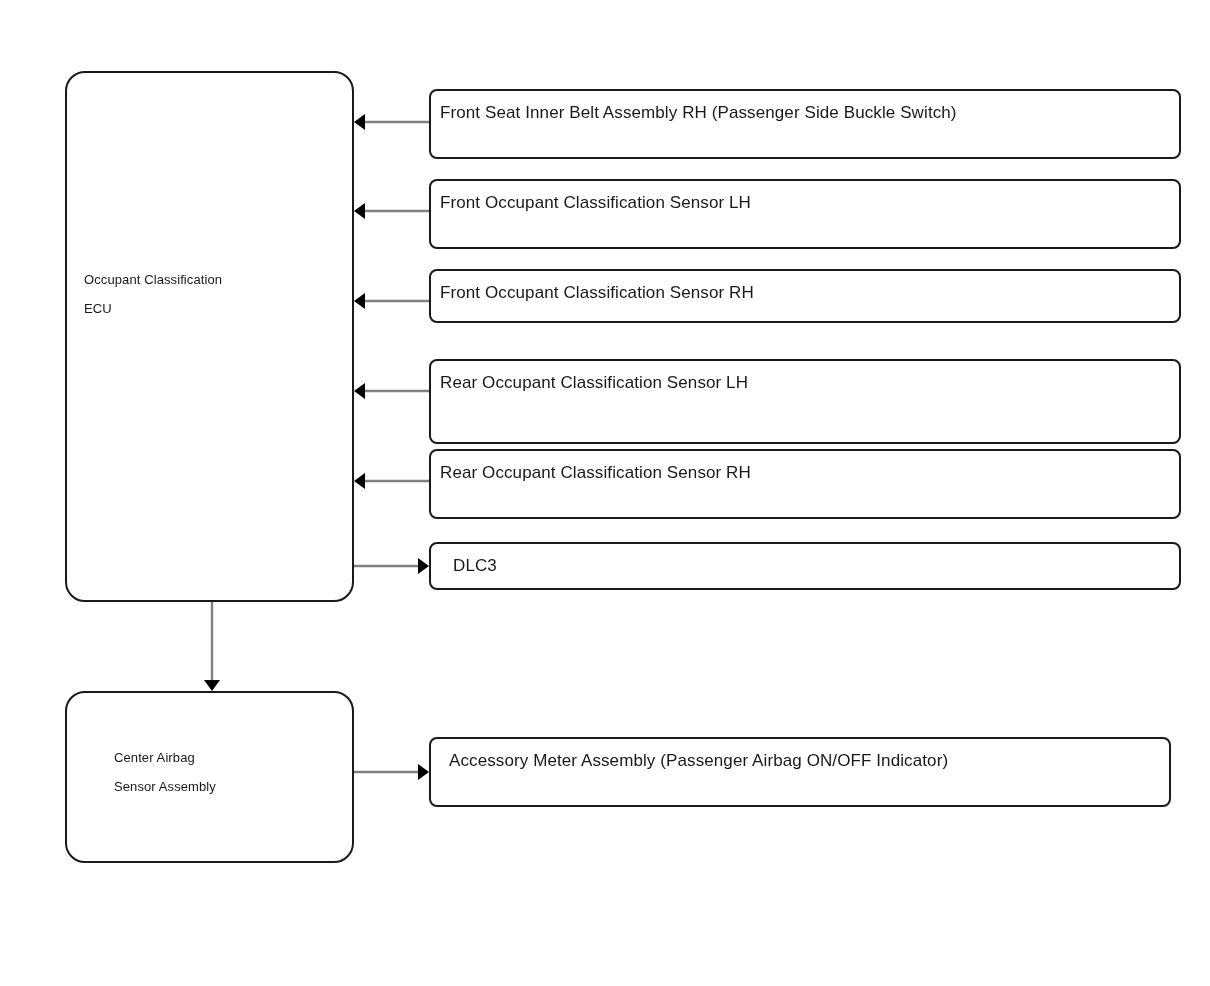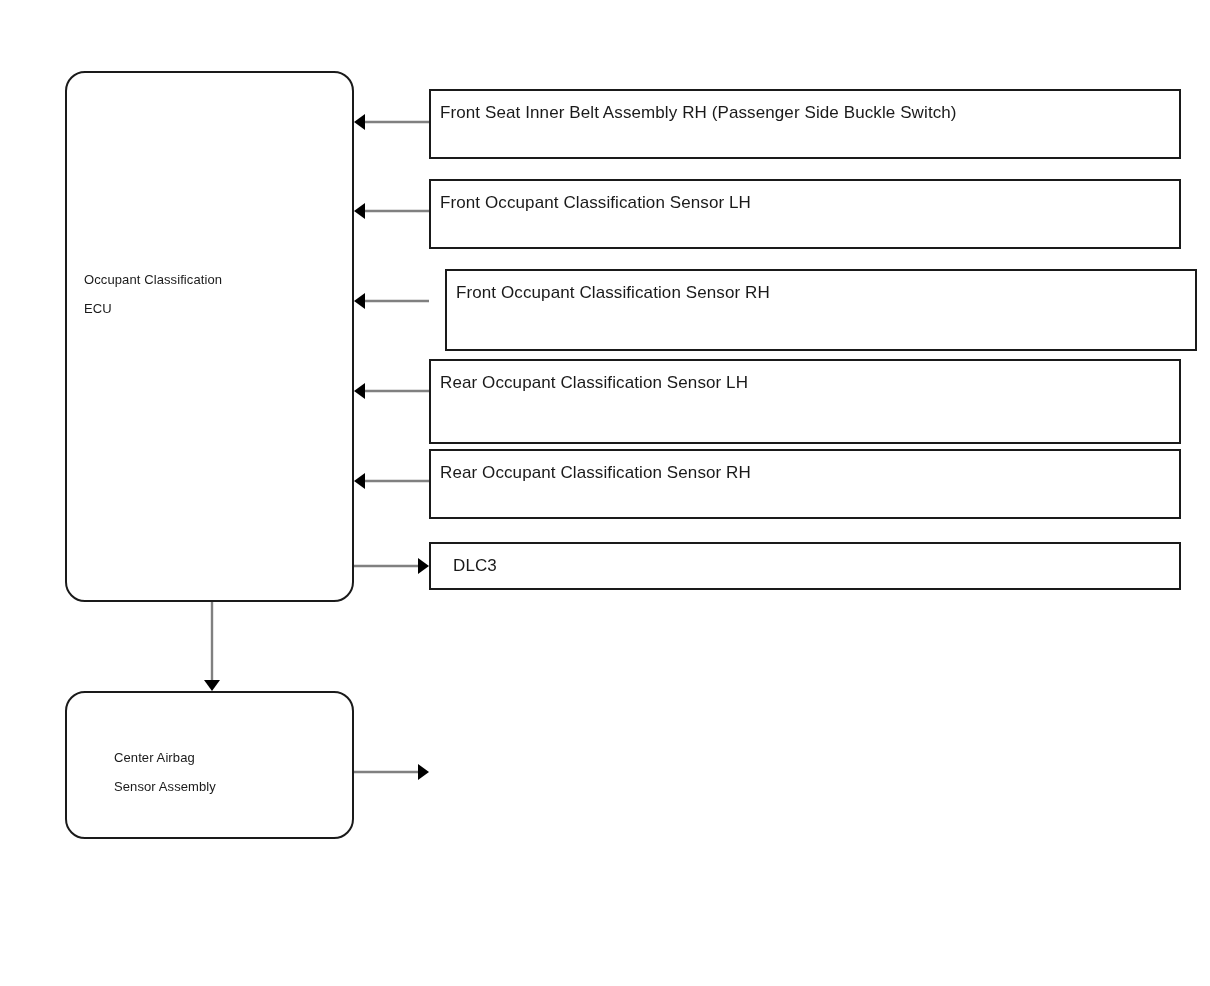--- a/index.html
+++ b/index.html
@@ -35,21 +35,21 @@
     color: #1a1a1a;
     white-space: pre-line;
     letter-spacing: 0.1px;
   }
   
   .node-rect {
     position: absolute;
     box-sizing: border-box;
     background: #ffffff;
     border: 2.5px solid #1a1a1a;
-    border-radius: 0;
+    border-radius: 8px;
   }
   .node-rect .node-label {
     position: absolute;
     top: 10px;
     font-size: 17px;
     line-height: 24px;
     color: #1a1a1a;
     white-space: nowrap;
     letter-spacing: 0.1px;
   }
@@ -72,46 +72,49 @@
 </head>
 <body>
 
 <div id="canvas">
 
   <div class="node-rounded" id="ecu-node" style="left: 65px; top: 71px; width: 289px; height: 531px;">
     <div class="node-label" id="ecu-label" style="top: 192px;">Occupant Classification
 ECU</div>
   </div>
 
-  <div class="node-rounded" id="cas-node" style="left: 65px; top: 691px; width: 289px; height: 148px;">
+  <div class="node-rounded" id="cas-node" style="left: 65px; top: 691px; width: 289px; height: 172px;">
     <div class="node-label" id="cas-label" style="left: 47px; top: 50px;">Center Airbag
 Sensor Assembly</div>
   </div>
 
   <div id="peripherals-layer">
       <div class="node-rect" style="left: 429px; top: 89px; width: 752px; height: 70px;">
         <div class="node-label" style="left: 9px;">Front Seat Inner Belt Assembly RH (Passenger Side Buckle Switch)</div>
       </div>
       <div class="node-rect" style="left: 429px; top: 179px; width: 752px; height: 70px; padding-left: 15px;">
         <div class="node-label" style="left: 9px;">Front Occupant Classification Sensor LH</div>
       </div>
-      <div class="node-rect" style="left: 429px; top: 269px; width: 752px; height: 82px; margin-left: 16px;">
+      <div class="node-rect" style="left: 429px; top: 269px; width: 752px; height: 54px;">
         <div class="node-label" style="left: 9px;">Front Occupant Classification Sensor RH</div>
       </div>
       <div class="node-rect" style="left: 429px; top: 359px; width: 752px; height: 85px;">
         <div class="node-label" style="left: 9px;">Rear Occupant Classification Sensor LH</div>
       </div>
       <div class="node-rect" style="left: 429px; top: 449px; width: 752px; height: 70px;">
         <div class="node-label" style="left: 9px;">Rear Occupant Classification Sensor RH</div>
       </div>
       <div class="node-rect" style="left: 429px; top: 542px; width: 752px; height: 48px;">
         <div class="node-label" style="left: 22px; top: 10px;">DLC3</div>
       </div>
     </div>
 
+  <div class="node-rect" id="meter-node" style="left: 429px; top: 737px; width: 742px; height: 70px;">
+    <div class="node-label" id="meter-label" style="left: 18px;">Accessory Meter Assembly (Passenger Airbag ON/OFF Indicator)</div>
+  </div>
 
   <svg class="connector" id="connector-layer" width="1210" height="986" style="left:0;top:0;">
       <line x1="429" y1="122" x2="364" y2="122" class="conn-line"></line>
       <polygon points="354,122 365,114 365,130" class="conn-head"></polygon>
       <line x1="429" y1="211" x2="364" y2="211" class="conn-line"></line>
       <polygon points="354,211 365,203 365,219" class="conn-head"></polygon>
       <line x1="429" y1="301" x2="364" y2="301" class="conn-line"></line>
       <polygon points="354,301 365,293 365,309" class="conn-head"></polygon>
       <line x1="429" y1="391" x2="364" y2="391" class="conn-line"></line>
       <polygon points="354,391 365,383 365,399" class="conn-head"></polygon>

